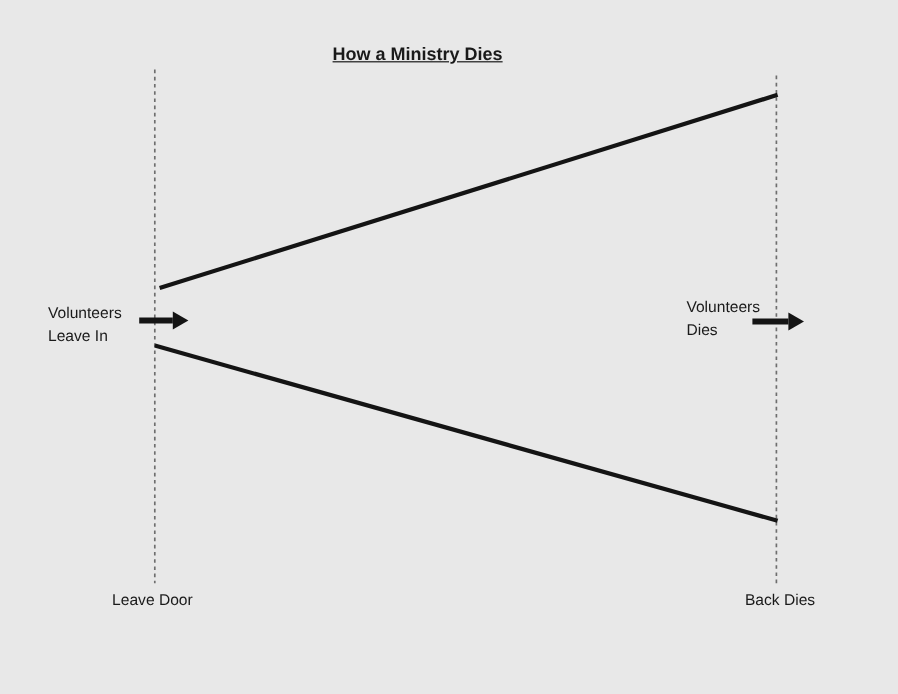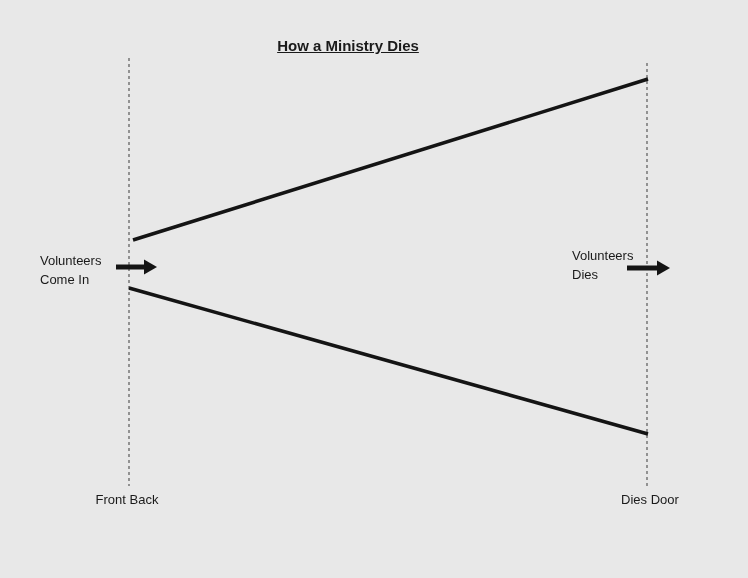--- a/index.html
+++ b/index.html
@@ -98,24 +98,24 @@
     <g>
       <line class="arrow-shaft" x1="627" y1="268" x2="657" y2="268"></line>
       <polygon class="arrow-head" points="657,260.5 670,268 657,275.5"></polygon>
     </g>
   </svg>
 
   <div class="title">How a Ministry Dies</div>
 
   <div class="annotation annotation-left">
     <div>Volunteers</div>
-    <div>Come In</div>
+    <div>Leave In</div>
   </div>
 
   <div class="annotation annotation-right">
     <div>Volunteers</div>
     <div>Dies</div>
   </div>
 
-  <div class="door-label front-door">Front Back</div>
-  <div class="door-label back-door">Dies Door</div>
+  <div class="door-label front-door">Leave Door</div>
+  <div class="door-label back-door">Back Dies</div>
 
 </div>
 
 </body></html>

